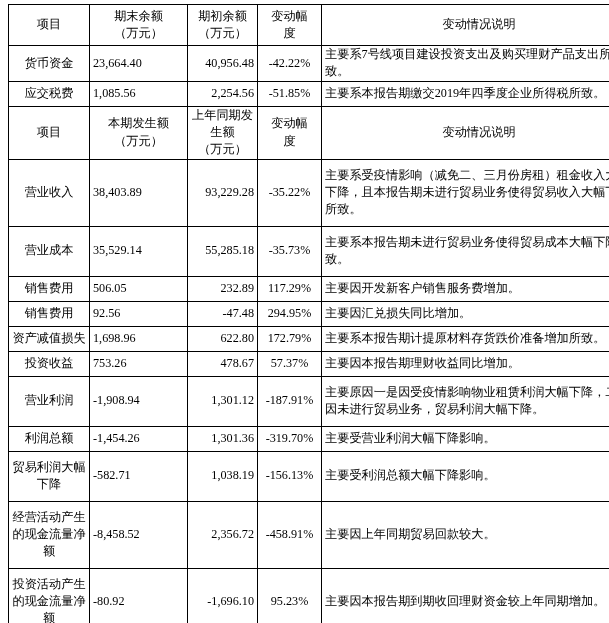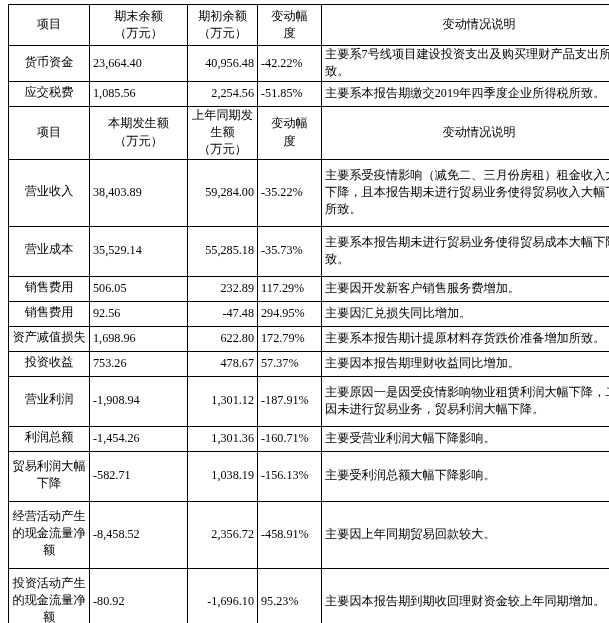--- a/index.html
+++ b/index.html
@@ -24,24 +24,24 @@
   }
   #fin-table td, #fin-table th {
     border: 1px solid #000000;
     padding: 0 3px;
     font-size: 12.2px;
     line-height: 1.42;
     vertical-align: middle;
     font-weight: normal;
   }
   
-  .c-item  { width: 74px;  text-align: center; font-family: Liberation Mono, monospace; }
+  .c-item  { width: 74px;  text-align: center; }
   .c-num1  { width: 91px;  }
   .c-num2  { width: 63px;  text-align: right; font-family: Liberation Serif, serif; }
-  .c-pct   { width: 57px;  text-align: left; }
+  .c-pct   { width: 57px;  text-align: center; }
   .c-desc  { width: 308px; text-align: left; }
 
   tr.hdr td {
     font-family: "DejaVu Sans", "Liberation Sans", sans-serif;
     font-weight: bold;
     text-align: center;
     font-size: 12.2px;
     line-height: 1.45;
     padding-top: 2px;
     padding-bottom: 2px;
@@ -109,21 +109,21 @@
       <td class="c-pct">
         <div>变动幅</div>
         <div>度</div>
       </td>
       <td class="c-desc">变动情况说明</td>
     </tr>
 
     <tr class="r-xtall">
       <td class="c-item">营业收入</td>
       <td class="c-num1">38,403.89</td>
-      <td class="c-num2">59,284.00</td>
+      <td class="c-num2">93,229.28</td>
       <td class="c-pct">-35.22%</td>
       <td class="c-desc">主要系受疫情影响（减免二、三月份房租）租金收入大幅下降，且本报告期未进行贸易业务使得贸易收入大幅下降所致。</td>
     </tr>
 
     <tr class="r-tall">
       <td class="c-item">营业成本</td>
       <td class="c-num1">35,529.14</td>
       <td class="c-num2">55,285.18</td>
       <td class="c-pct">-35.73%</td>
       <td class="c-desc">主要系本报告期未进行贸易业务使得贸易成本大幅下降所致。</td>
@@ -166,21 +166,21 @@
       <td class="c-num1">-1,908.94</td>
       <td class="c-num2">1,301.12</td>
       <td class="c-pct">-187.91%</td>
       <td class="c-desc">主要原因一是因受疫情影响物业租赁利润大幅下降，二是因未进行贸易业务，贸易利润大幅下降。</td>
     </tr>
 
     <tr class="r-short">
       <td class="c-item">利润总额</td>
       <td class="c-num1">-1,454.26</td>
       <td class="c-num2">1,301.36</td>
-      <td class="c-pct">-160.71%</td>
+      <td class="c-pct">-319.70%</td>
       <td class="c-desc">主要受营业利润大幅下降影响。</td>
     </tr>
 
     <tr class="r-tall">
       <td class="c-item">贸易利润大幅下降</td>
       <td class="c-num1">-582.71</td>
       <td class="c-num2">1,038.19</td>
       <td class="c-pct">-156.13%</td>
       <td class="c-desc">主要受利润总额大幅下降影响。</td>
     </tr>

